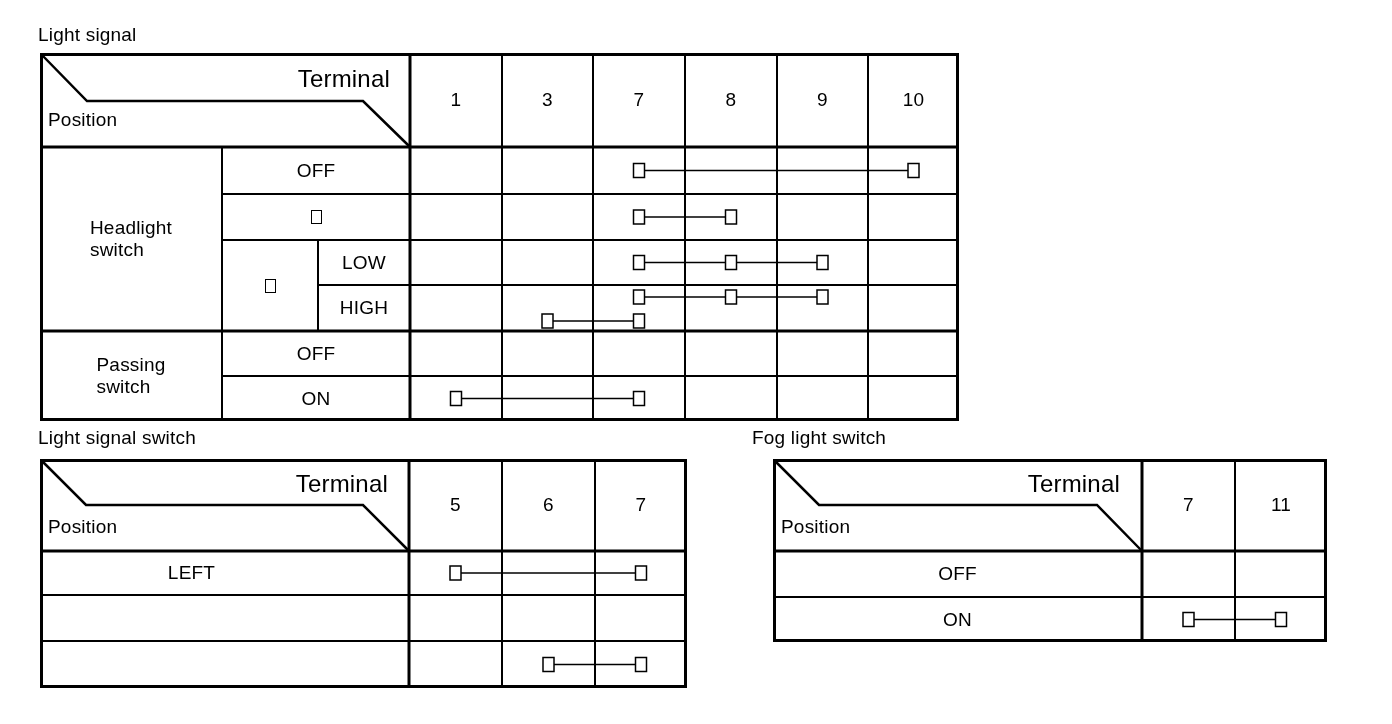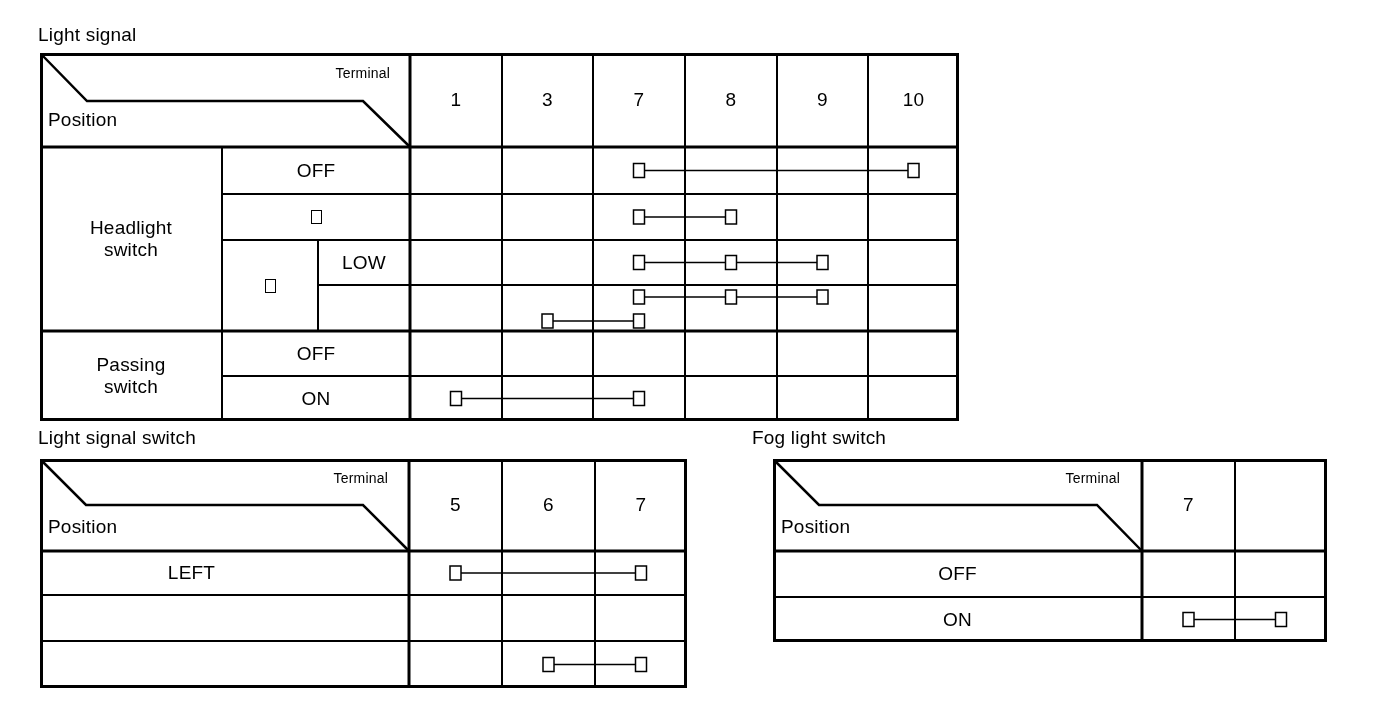--- a/index.html
+++ b/index.html
@@ -8,22 +8,22 @@
     background:#ffffff;color:#000;
     font-family:"Liberation Sans",sans-serif;
   }
   .title{position:absolute;font-size:19px;letter-spacing:.2px;white-space:nowrap}
   .tbl{position:absolute}
   .tbl > svg{position:absolute;left:0;top:0;display:block}
   .cell{
     position:absolute;display:flex;align-items:center;justify-content:center;
     font-size:19px;letter-spacing:.2px;line-height:1.15;text-align:center;
   }
-  .pre{white-space:pre-line;text-align:center}
-  .hterm{position:absolute;font-size:14px;letter-spacing:.2px;text-align:right}
+  .pre{white-space:pre-line;text-align:left}
+  .hterm{position:absolute;font-size:24px;letter-spacing:.2px;text-align:right}
   .hpos{position:absolute;font-size:19px;letter-spacing:.2px}
   .sq-icon{
     width:11px;height:14px;border:1.5px solid #000;background:#fff;box-sizing:border-box;
   }
 </style>
 </head>
 <body>
 
 <div class="title" style="left:38px;top:24px">Light signal</div>
 
@@ -83,20 +83,21 @@
 switch</div>
 
   <div class="cell" style="left:182px;top:94px;width:188px;height:47px">OFF</div>
   <div class="cell" style="left:182px;top:141px;width:188px;height:46px">
     <div class="sq-icon"></div>
   </div>
   <div class="cell" style="left:182px;top:187px;width:96px;height:91px">
     <div class="sq-icon"></div>
   </div>
   <div class="cell" style="left:278px;top:187px;width:92px;height:45px">LOW</div>
+  <div class="cell" style="left:278px;top:232px;width:92px;height:46px">HIGH</div>
   <div class="cell" style="left:182px;top:278px;width:188px;height:45px">OFF</div>
   <div class="cell" style="left:182px;top:323px;width:188px;height:45px">ON</div>
 </div>
 
 <div class="title" style="left:38px;top:427px">Light signal switch</div>
 
 <div class="tbl" style="left:40px;top:459px;width:647px;height:229px">
   <svg id="grid-turn" width="647" height="229" viewBox="0 0 647 229">
       <rect x="1.5" y="1.5" width="644" height="226" fill="none" stroke="#000" stroke-width="3"></rect>
       <line x1="369" y1="0" x2="369" y2="229" stroke="#000" stroke-width="3"></line>
@@ -136,16 +137,17 @@
       <polyline points="1,1 46,46 324,46 368,91" fill="none" stroke="#000" stroke-width="2.5"></polyline>
       <line x1="415.5" y1="160.5" x2="508" y2="160.5" stroke="#000" stroke-width="1.4"></line>
       <rect x="410" y="153.5" width="11" height="14" fill="#fff" stroke="#000" stroke-width="1.5"></rect>
       <rect x="502.5" y="153.5" width="11" height="14" fill="#fff" stroke="#000" stroke-width="1.5"></rect>
     </svg>
 
   <div class="hterm" style="left:0;top:11px;width:347px">Terminal</div>
   <div class="hpos" style="left:8px;top:57px">Position</div>
 
   <div class="cell" style="left:369px;top:0;width:93px;height:92px">7</div>
+  <div class="cell" style="left:462px;top:0;width:92px;height:92px">11</div>
 
   <div class="cell" style="left:0;top:92px;width:369px;height:46px">OFF</div>
   <div class="cell" style="left:0;top:138px;width:369px;height:45px">ON</div>
 </div>
 
 </body></html>

